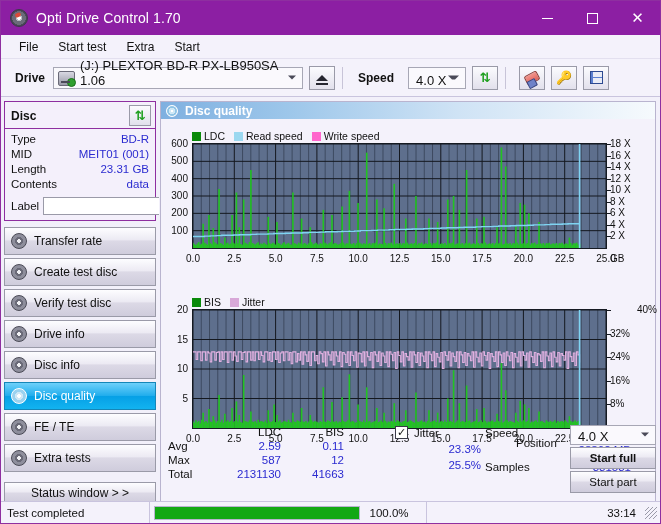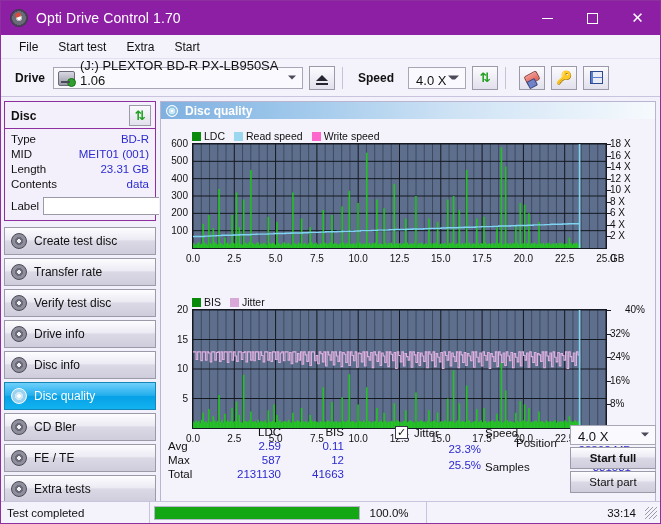--- a/index.html
+++ b/index.html
@@ -331,45 +331,41 @@
             <span class="disc-ico-btn">
               <span class="cd-glyph"></span>
             </span>
           </div>
         </div>
       </div>
 
       <div class="navlist">
         <div class="navbtn">
           <span class="nav-ico"></span>
-          <span>Create test disc</span>
+          <span>Transfer rate</span>
         </div>
         <div class="navbtn">
           <span class="nav-ico"></span>
-          <span>Transfer rate</span>
+          <span>Create test disc</span>
         </div>
         <div class="navbtn">
           <span class="nav-ico"></span>
           <span>Verify test disc</span>
         </div>
         <div class="navbtn">
           <span class="nav-ico"></span>
           <span>Drive info</span>
         </div>
         <div class="navbtn">
           <span class="nav-ico"></span>
           <span>Disc info</span>
         </div>
         <div class="navbtn active">
           <span class="nav-ico"></span>
           <span>Disc quality</span>
-        </div>
-        <div class="navbtn">
-          <span class="nav-ico"></span>
-          <span>CD Bler</span>
         </div>
         <div class="navbtn">
           <span class="nav-ico"></span>
           <span>FE / TE</span>
         </div>
         <div class="navbtn">
           <span class="nav-ico"></span>
           <span>Extra tests</span>
         </div>
       </div>
@@ -1103,21 +1099,21 @@
             <div class="axis-lab" style="left: 0px; width: 27px; text-align: right; top: 214.5px;">15</div>
             <div class="axis-lab" style="left: 0px; width: 27px; text-align: right; top: 185px;">20</div>
             <div class="axis-lab" style="left: 449px; top: 279.4px;">8%</div>
             <div style="position: absolute; height: 1px; width: 4px; background: rgb(20, 24, 31); left: 446px; top: 285.4px;"></div>
             <div class="axis-lab" style="left: 449px; top: 255.8px;">16%</div>
             <div style="position: absolute; height: 1px; width: 4px; background: rgb(20, 24, 31); left: 446px; top: 261.8px;"></div>
             <div class="axis-lab" style="left: 449px; top: 232.2px;">24%</div>
             <div style="position: absolute; height: 1px; width: 4px; background: rgb(20, 24, 31); left: 446px; top: 238.2px;"></div>
             <div class="axis-lab" style="left: 449px; top: 208.6px;">32%</div>
             <div style="position: absolute; height: 1px; width: 4px; background: rgb(20, 24, 31); left: 446px; top: 214.6px;"></div>
-            <div class="axis-lab" style="left: 464px; top: 185px; text-align: right;">40%</div>
+            <div class="axis-lab" style="left: 476px; top: 185px; text-align: right;">40%</div>
             <div style="position: absolute; height: 1px; width: 4px; background: rgb(20, 24, 31); left: 446px; top: 191px;"></div>
             <div class="axis-lab" style="font-weight: normal; left: 18px; width: 28px; text-align: center; top: 314px;">0.0</div>
             <div class="axis-lab" style="font-weight: normal; left: 59.3px; width: 28px; text-align: center; top: 314px;">2.5</div>
             <div class="axis-lab" style="font-weight: normal; left: 100.6px; width: 28px; text-align: center; top: 314px;">5.0</div>
             <div class="axis-lab" style="font-weight: normal; left: 141.9px; width: 28px; text-align: center; top: 314px;">7.5</div>
             <div class="axis-lab" style="font-weight: normal; left: 183.2px; width: 28px; text-align: center; top: 314px;">10.0</div>
             <div class="axis-lab" style="font-weight: normal; left: 224.5px; width: 28px; text-align: center; top: 314px;">12.5</div>
             <div class="axis-lab" style="font-weight: normal; left: 265.8px; width: 28px; text-align: center; top: 314px;">15.0</div>
             <div class="axis-lab" style="font-weight: normal; left: 307.1px; width: 28px; text-align: center; top: 314px;">17.5</div>
             <div class="axis-lab" style="font-weight: normal; left: 348.4px; width: 28px; text-align: center; top: 314px;">20.0</div>

